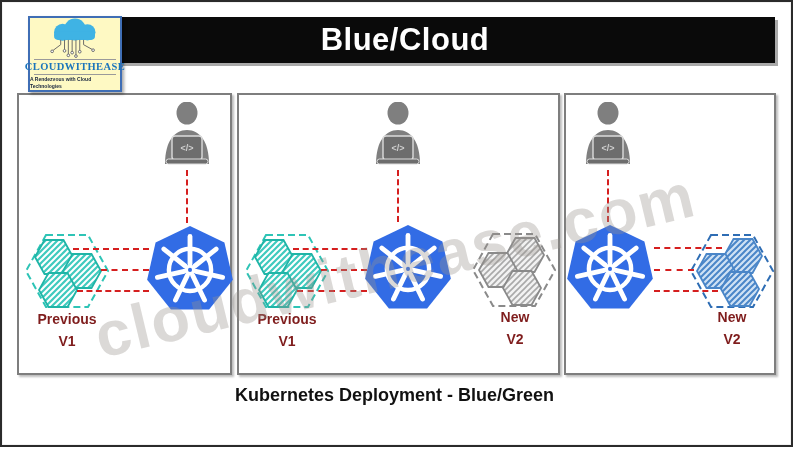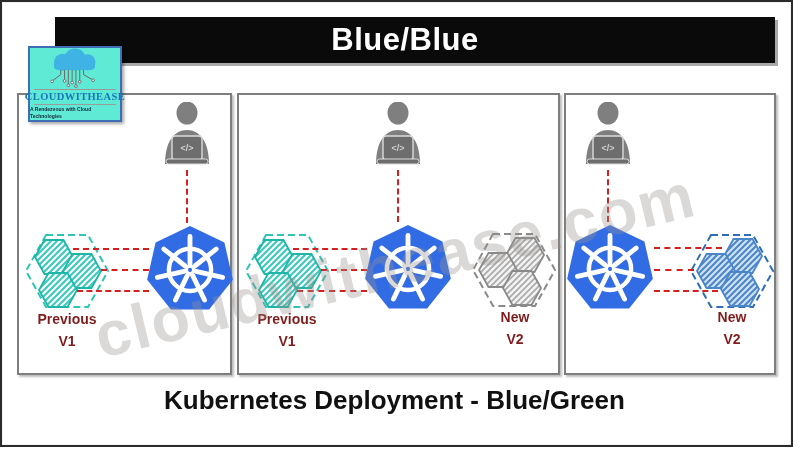--- a/index.html
+++ b/index.html
@@ -5,21 +5,21 @@
   html,body{margin:0;padding:0;background:#ffffff;}
   body{font-family:"Liberation Sans", sans-serif; -webkit-font-smoothing:antialiased;}
   .stage{position:relative;width:800px;height:455px;background:#ffffff;overflow:hidden;}
   .frame{position:absolute;left:0;top:0;width:789px;height:443px;border:2px solid #2b2b2b;
          background:#ffffff;box-shadow:inset 0 0 0 1px #f2f2f2;}
   
   .titlebar{position:absolute;left:55px;top:17px;width:720px;height:46px;background:#0a0a0a;
             box-shadow:3px 3px 0 #a9a9a9;display:flex;align-items:center;justify-content:center;z-index:4;}
   .titlebar span{color:#ffffff;font-size:31px;font-weight:bold;letter-spacing:.5px;padding-right:20px;}
   
-  .logo{position:absolute;left:28px;top:46px;width:90px;height:72px;background:#5eead4;
+  .logo{position:absolute;left:28px;top:16px;width:90px;height:72px;background:#fef9c3;
         border:2px solid #3f6eb5;box-shadow:2px 2px 3px rgba(0,0,0,.35);z-index:6;
         display:flex;flex-direction:column;align-items:center;}
   .logo-divider{width:82px;height:0;border-top:1px solid #9a9a9a;margin:1px 0;}
   .logo-name{font-family:"Liberation Serif", serif;font-weight:bold;font-size:10.5px;color:#1b75bc;
              letter-spacing:.4px;line-height:12px;}
   .logo-tagline{font-size:5px;font-weight:bold;color:#16243e;line-height:7px;}
   
   .panel{position:absolute;top:93px;height:278px;background:#ffffff;border:2px solid #7e7e7e;
          box-shadow:2px 2px 2px #bdbdbd;}
   .panel1{left:17px;width:211px;}
@@ -27,21 +27,21 @@
   .panel3{left:564px;width:208px;}
   .abs{position:absolute;}
   
   .hline{position:absolute;height:0;border-top:2px dashed #d51f1f;}
   .vline{position:absolute;width:0;border-left:2px dashed #d51f1f;}
   
   .clabel{position:absolute;width:90px;text-align:center;font-weight:bold;color:#7f1d1d;
           font-size:14px;line-height:16px;}
   
   .caption{position:absolute;left:0;top:385px;width:789px;text-align:center;
-           font-size:26px;font-weight:bold;color:#111111;z-index:3;}
+           font-size:18px;font-weight:bold;color:#111111;z-index:3;}
   
   .watermark{position:absolute;left:50px;top:190px;width:690px;height:150px;z-index:50;
              display:flex;align-items:center;justify-content:center;pointer-events:none;
              transform:rotate(-13.5deg);font-size:63px;font-weight:bold;letter-spacing:2px;
              color:rgba(152,145,139,0.35);white-space:nowrap;}
   svg{display:block;}
 </style>
 </head>
 <body>
 
@@ -59,21 +59,21 @@
       <rect width="6" height="6" fill="#cfe2f5"></rect>
       <path d="M-1,7 L7,-1 M2,10 L10,2 M-4,4 L4,-4" stroke="#4a86c8" stroke-width="2"></path>
     </pattern>
   </defs>
 </svg>
 
 <div class="stage">
   <div class="frame"></div>
 
   <div class="titlebar">
-    <span>Blue/Blue</span>
+    <span>Blue/Cloud</span>
   </div>
 
   <div class="logo">
     <svg width="86" height="40" viewBox="0 0 90 42">
       <g fill="#3fb3e4">
         <circle cx="32" cy="15" r="9"></circle>
           <circle cx="45" cy="12" r="11.5"></circle>
           <circle cx="58" cy="15" r="8.5"></circle>
         <rect x="23" y="14" width="43" height="9" rx="4"></rect>
       </g>

